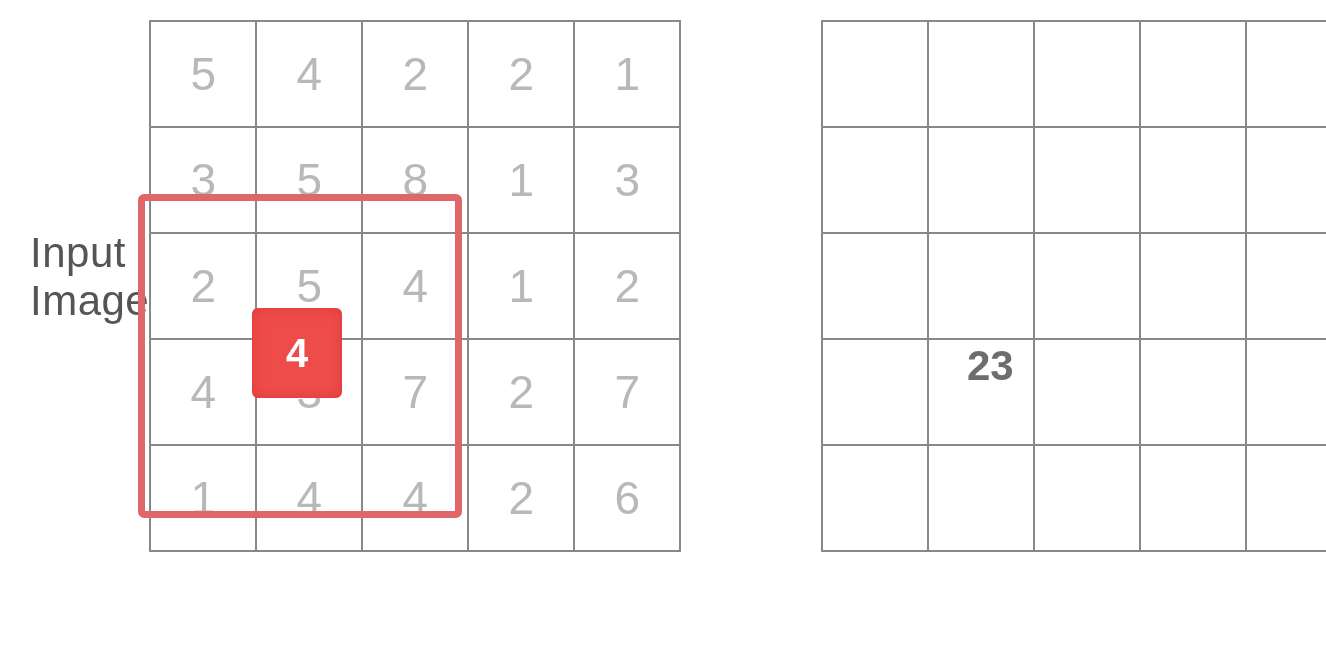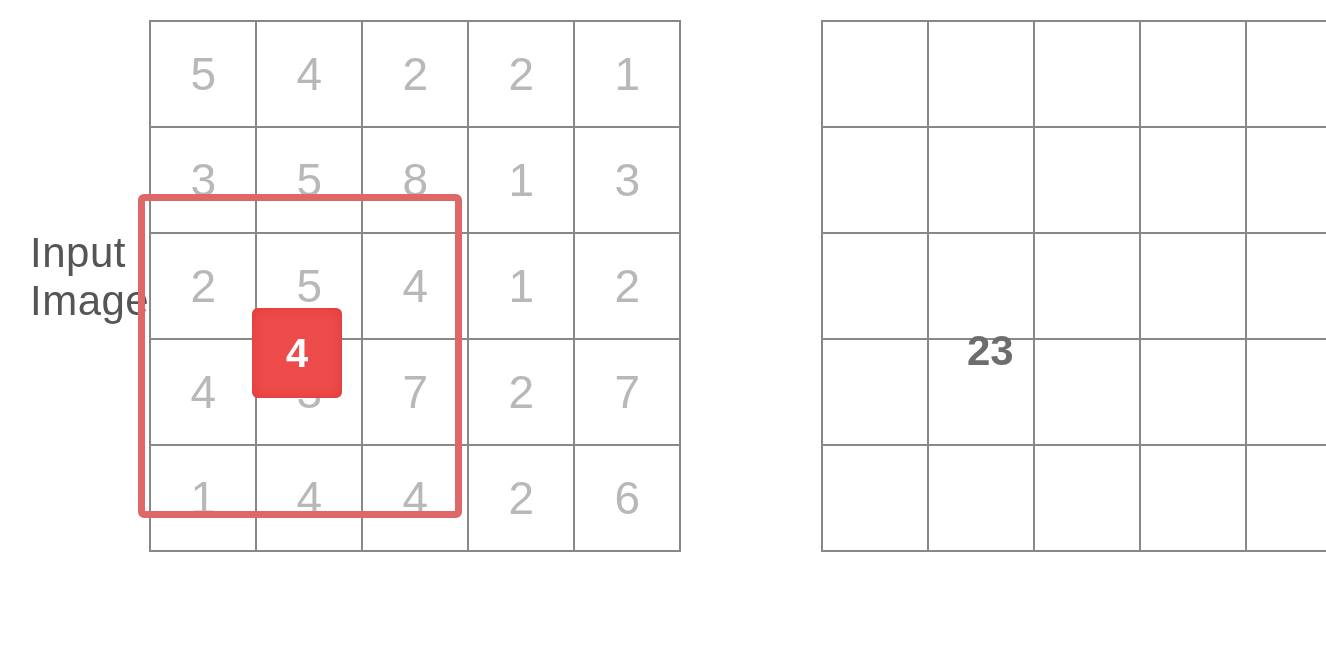--- a/index.html
+++ b/index.html
@@ -142,21 +142,21 @@
   </div>
 
 </div>
 
 <div class="highlight-box" id="hl" style="left: 138px; top: 194px; width: 324px; height: 324px;"></div>
 
 <div class="center-mark" id="cm" style="width: 90px; height: 90px; left: 252px; top: 308px;">
   <span>4</span>
 </div>
 
-<div class="output-val" id="ov" style="left: 967px; top: 327px;">23</div>
+<div class="output-val" id="ov" style="left: 967px; top: 342px;">23</div>
 
 <svg class="arrow" id="arrow" width="1326" height="672">
   <defs>
     <linearGradient id="ag" x1="0" y1="0" x2="1" y2="0">
       <stop offset="0%" stop-color="#8fd448"></stop>
       <stop offset="100%" stop-color="#6bb52a"></stop>
     </linearGradient>
     <filter id="ds" x="-10%" y="-30%" width="120%" height="160%">
       <feDropShadow dx="0" dy="3" stdDeviation="2" flood-color="rgba(0,0,0,0.25)"></feDropShadow>
     </filter>

